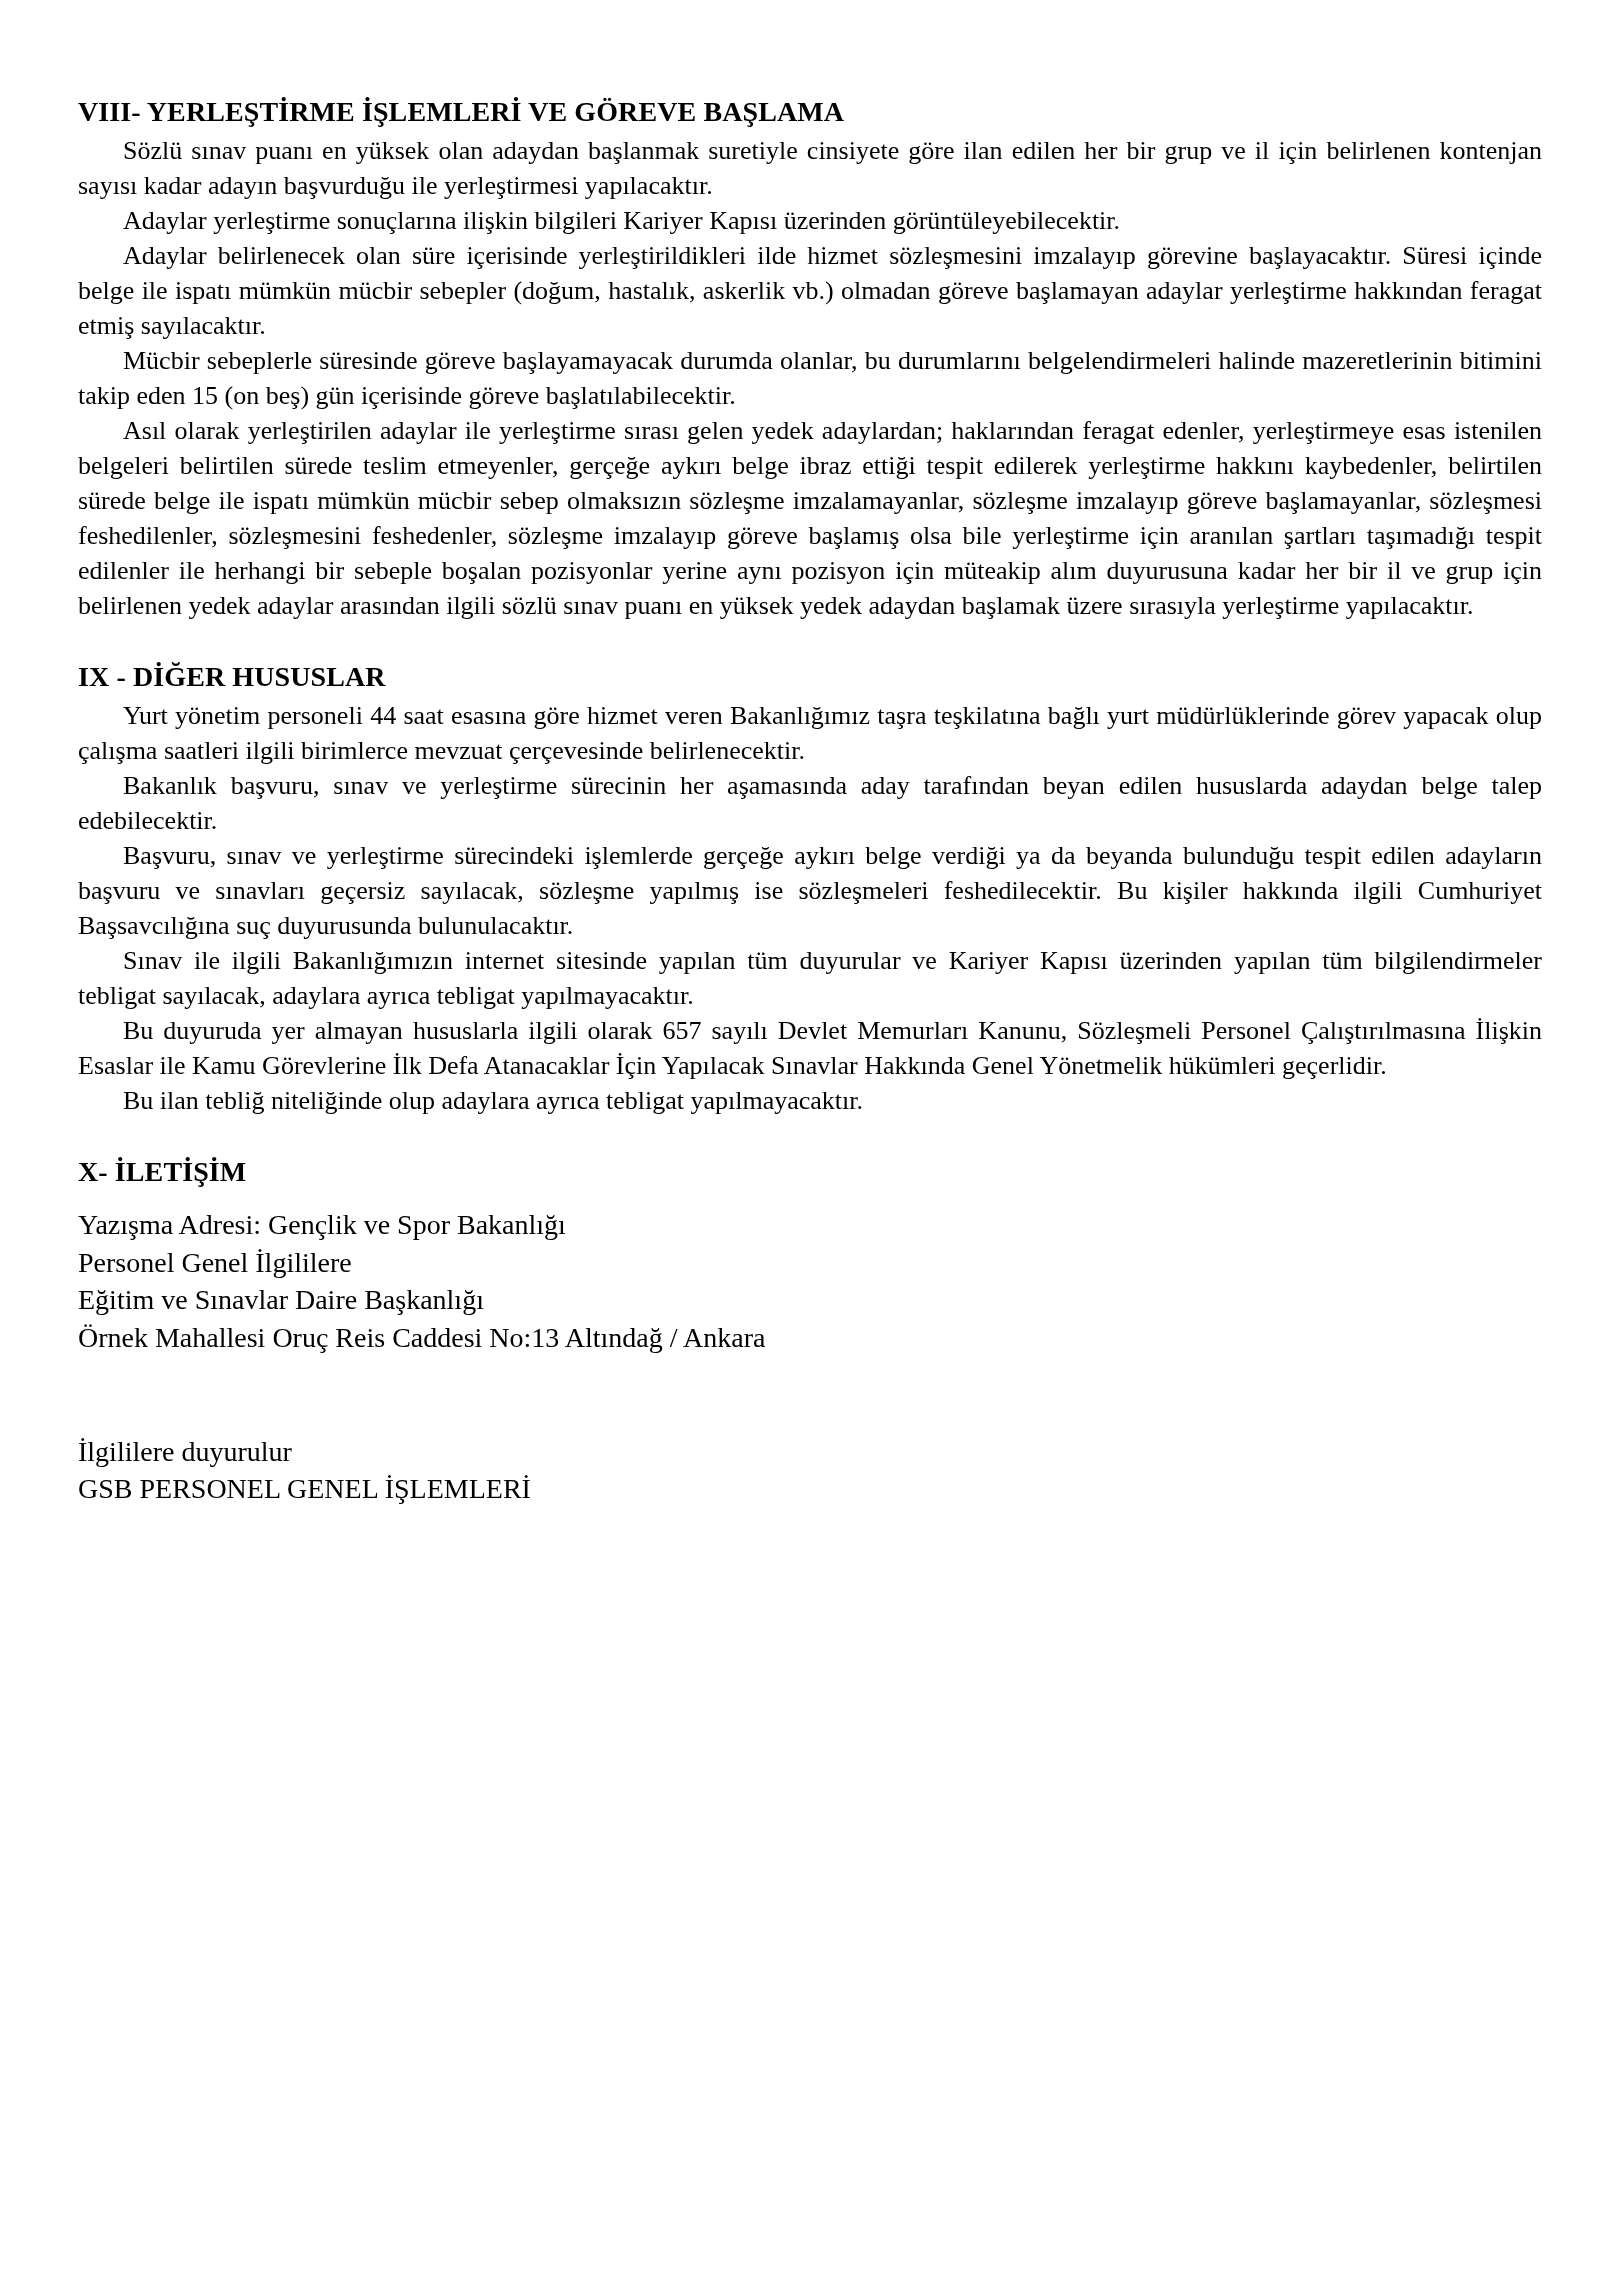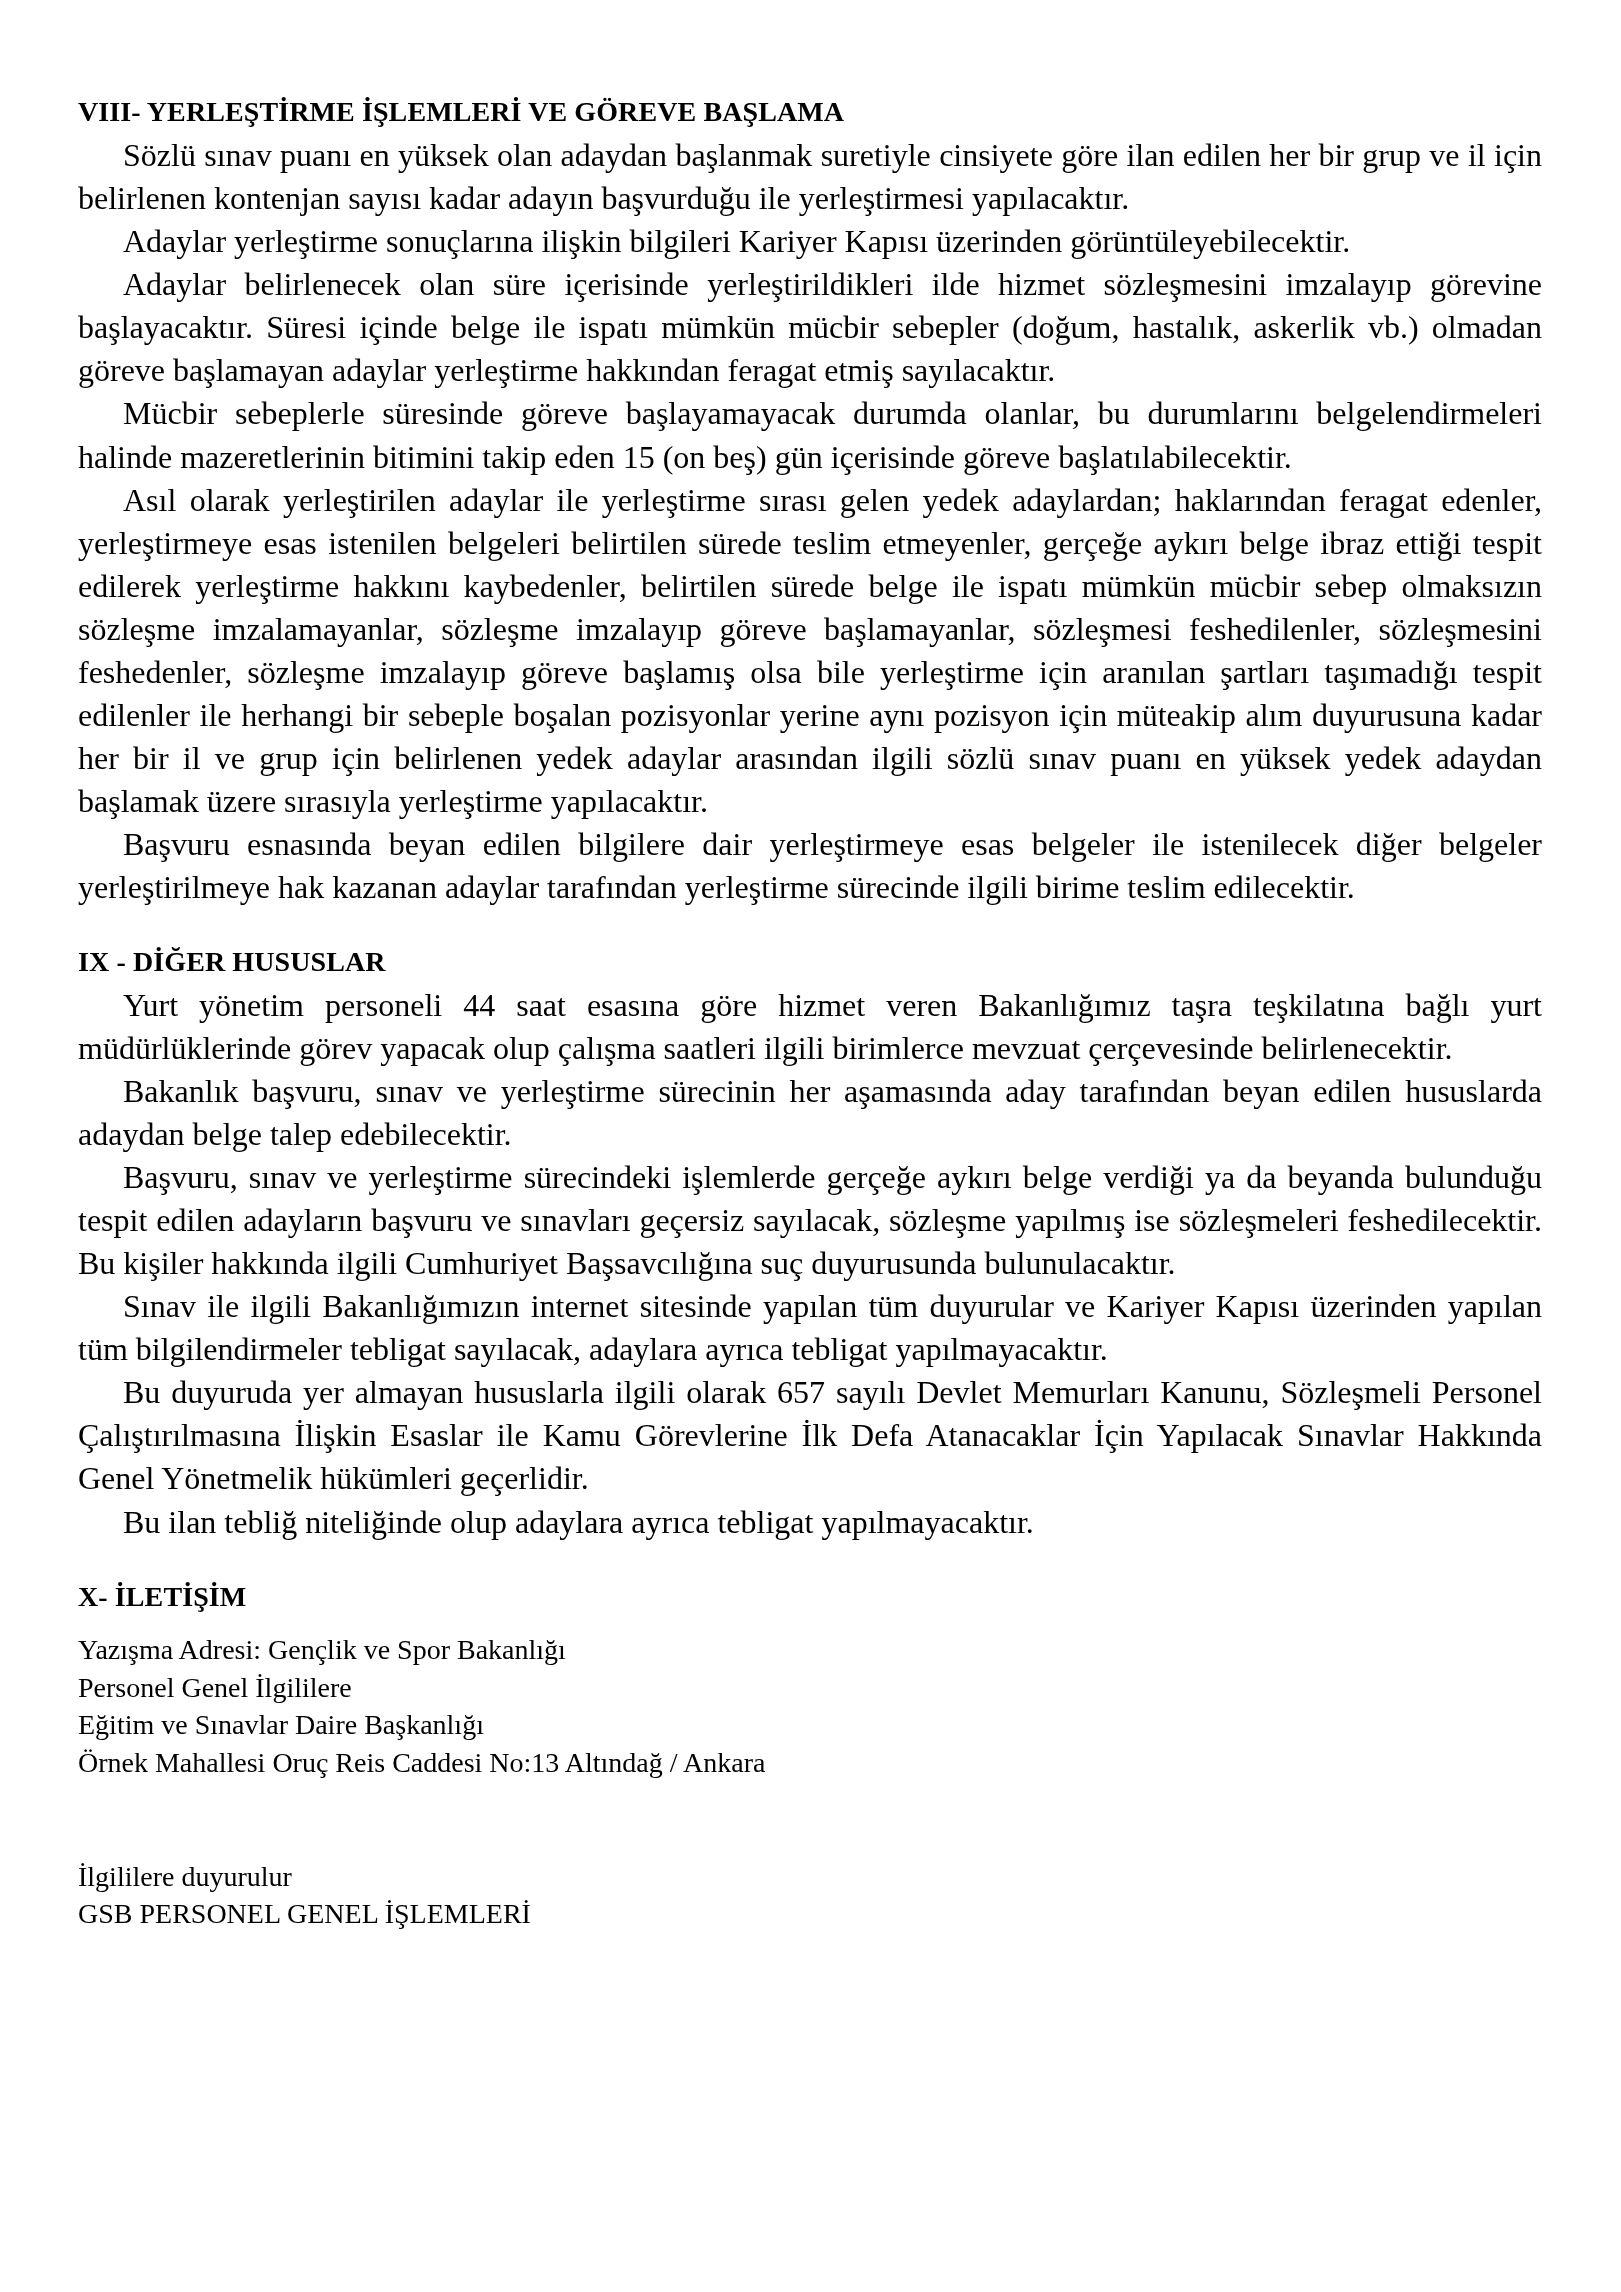--- a/index.html
+++ b/index.html
@@ -28,21 +28,21 @@
     font-size: 28px;
     font-weight: bold;
     margin: 0 0 3.9px 0;
     line-height: 1.30;
     letter-spacing: 0.1px;
   }
   h2.section-head.spaced-before {
     margin-top: 35px;
   }
   p.para {
-    font-size: 32px;
+    font-size: 26px;
     line-height: 1.345;
     margin: 0;
     text-align: justify;
     text-justify: inter-word;
     text-indent: 45px;
     hyphens: none;
   }
   .contact-block {
     font-size: 28px;
     line-height: 1.345;
@@ -71,21 +71,20 @@
 
 <div class="page">
   <div class="content">
 
     <h2 class="section-head">VIII- YERLEŞTİRME İŞLEMLERİ VE GÖREVE BAŞLAMA</h2>
     <p class="para">Sözlü sınav puanı en yüksek olan adaydan başlanmak suretiyle cinsiyete göre ilan edilen her bir grup ve il için belirlenen kontenjan sayısı kadar adayın başvurduğu ile yerleştirmesi yapılacaktır.</p>
     <p class="para">Adaylar yerleştirme sonuçlarına ilişkin bilgileri Kariyer Kapısı üzerinden görüntüleyebilecektir.</p>
     <p class="para">Adaylar belirlenecek olan süre içerisinde yerleştirildikleri ilde hizmet sözleşmesini imzalayıp görevine başlayacaktır. Süresi içinde belge ile ispatı mümkün mücbir sebepler (doğum, hastalık, askerlik vb.) olmadan göreve başlamayan adaylar yerleştirme hakkından feragat etmiş sayılacaktır.</p>
     <p class="para">Mücbir sebeplerle süresinde göreve başlayamayacak durumda olanlar, bu durumlarını belgelendirmeleri halinde mazeretlerinin bitimini takip eden 15 (on beş) gün içerisinde göreve başlatılabilecektir.</p>
     <p class="para">Asıl olarak yerleştirilen adaylar ile yerleştirme sırası gelen yedek adaylardan; haklarından feragat edenler, yerleştirmeye esas istenilen belgeleri belirtilen sürede teslim etmeyenler, gerçeğe aykırı belge ibraz ettiği tespit edilerek yerleştirme hakkını kaybedenler, belirtilen sürede belge ile ispatı mümkün mücbir sebep olmaksızın sözleşme imzalamayanlar, sözleşme imzalayıp göreve başlamayanlar, sözleşmesi feshedilenler, sözleşmesini feshedenler, sözleşme imzalayıp göreve başlamış olsa bile yerleştirme için aranılan şartları taşımadığı tespit edilenler ile herhangi bir sebeple boşalan pozisyonlar yerine aynı pozisyon için müteakip alım duyurusuna kadar her bir il ve grup için belirlenen yedek adaylar arasından ilgili sözlü sınav puanı en yüksek yedek adaydan başlamak üzere sırasıyla yerleştirme yapılacaktır.</p>
-    <p class="para">Başvuru esnasında beyan edilen bilgilere dair yerleştirmeye esas belgeler ile istenilecek diğer belgeler yerleştirilmeye hak kazanan adaylar tarafından yerleştirme sürecinde ilgili birime teslim edilecektir.</p>
 
     <h2 class="section-head spaced-before">IX - DİĞER HUSUSLAR</h2>
     <p class="para">Yurt yönetim personeli 44 saat esasına göre hizmet veren Bakanlığımız taşra teşkilatına bağlı yurt müdürlüklerinde görev yapacak olup çalışma saatleri ilgili birimlerce mevzuat çerçevesinde belirlenecektir.</p>
     <p class="para">Bakanlık başvuru, sınav ve yerleştirme sürecinin her aşamasında aday tarafından beyan edilen hususlarda adaydan belge talep edebilecektir.</p>
     <p class="para">Başvuru, sınav ve yerleştirme sürecindeki işlemlerde gerçeğe aykırı belge verdiği ya da beyanda bulunduğu tespit edilen adayların başvuru ve sınavları geçersiz sayılacak, sözleşme yapılmış ise sözleşmeleri feshedilecektir. Bu kişiler hakkında ilgili Cumhuriyet Başsavcılığına suç duyurusunda bulunulacaktır.</p>
     <p class="para">Sınav ile ilgili Bakanlığımızın internet sitesinde yapılan tüm duyurular ve Kariyer Kapısı üzerinden yapılan tüm bilgilendirmeler tebligat sayılacak, adaylara ayrıca tebligat yapılmayacaktır.</p>
     <p class="para">Bu duyuruda yer almayan hususlarla ilgili olarak 657 sayılı Devlet Memurları Kanunu, Sözleşmeli Personel Çalıştırılmasına İlişkin Esaslar ile Kamu Görevlerine İlk Defa Atanacaklar İçin Yapılacak Sınavlar Hakkında Genel Yönetmelik hükümleri geçerlidir.</p>
     <p class="para">Bu ilan tebliğ niteliğinde olup adaylara ayrıca tebligat yapılmayacaktır.</p>
 
     <h2 class="section-head spaced-before">X- İLETİŞİM</h2>

